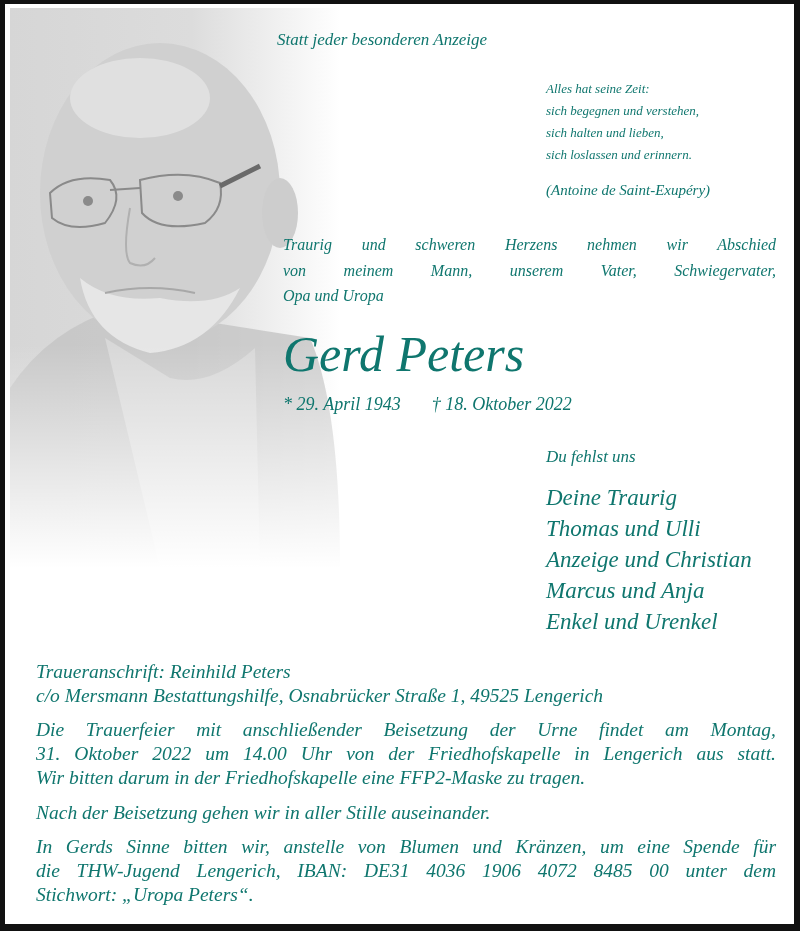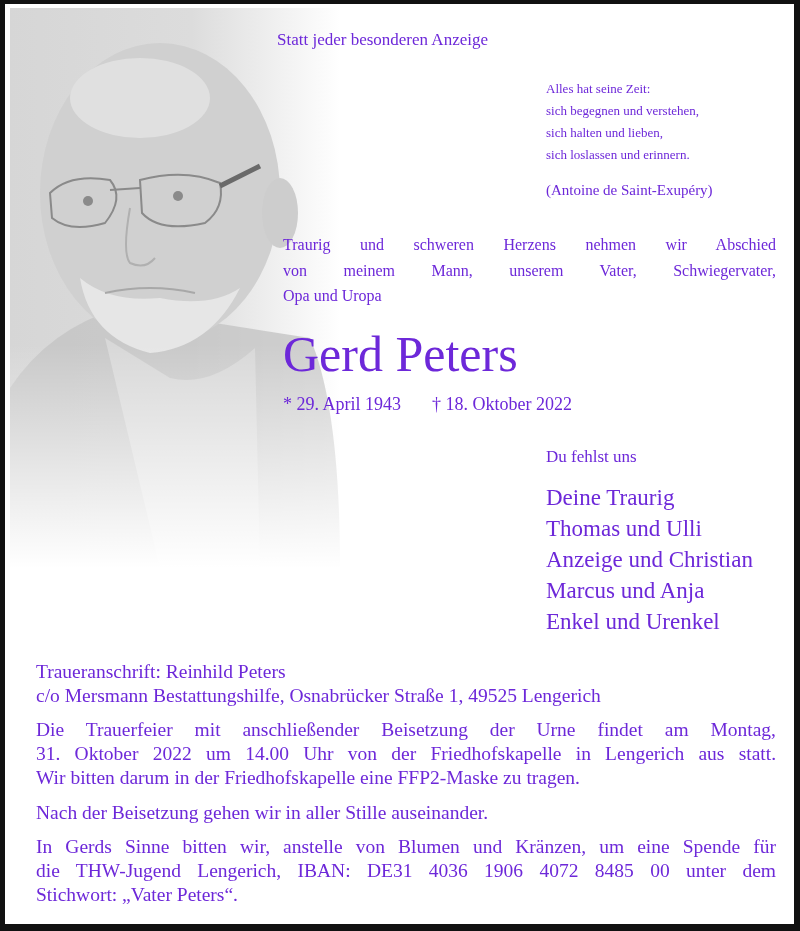--- a/index.html
+++ b/index.html
@@ -14,21 +14,21 @@
   .photo {
     position: absolute; left: 5px; top: 4px; width: 330px; height: 560px;
     background: linear-gradient(to right, #d6d6d6 0%, #dcdcdc 55%, rgba(255,255,255,0) 100%);
     overflow: hidden;
   }
   .photo-fade {
     position: absolute; left: 0; top: 0; width: 100%; height: 100%;
     background: linear-gradient(to bottom, rgba(255,255,255,0) 60%, #ffffff 100%);
   }
   .photo svg { position: absolute; left: 0; top: 0; }
-  .serif { font-family: "Liberation Serif", "DejaVu Serif", serif; color: #6d28d9; }
+  .serif { font-family: "Liberation Serif", "DejaVu Serif", serif; font-style: italic; color: #0f766e; }
   .abs { position: absolute; white-space: nowrap; }
   .header-note { left: 272px; top: 26px; font-size: 17px; }
   .poem { left: 541px; top: 74px; font-size: 13px; line-height: 22px; }
   .poem-author { left: 541px; top: 178px; font-size: 15px; }
   .intro { left: 278px; top: 228px; width: 493px; font-size: 16px; line-height: 25.5px; white-space: normal; text-align: justify; text-align-last: left; }
   .name { left: 278px; top: 320px; font-size: 50px; line-height: 60px; }
   .dates { left: 278px; top: 390px; font-size: 18px; }
   .dates .death { margin-left: 31px; }
   .missing { left: 541px; top: 443px; font-size: 17px; }
   .family { left: 541px; top: 478px; font-size: 23px; line-height: 31px; }
@@ -115,16 +115,16 @@
     <span class="jline">Die Trauerfeier mit anschließender Beisetzung der Urne findet am Montag,</span>
     <span class="jline">31. Oktober 2022 um 14.00 Uhr von der Friedhofskapelle in Lengerich aus statt.</span>
     <span class="line">Wir bitten darum in der Friedhofskapelle eine FFP2-Maske zu tragen.</span>
   </div>
 
   <div class="abs serif bottom after">Nach der Beisetzung gehen wir in aller Stille auseinander.</div>
 
   <div class="abs serif bottom donation">
     <span class="jline">In Gerds Sinne bitten wir, anstelle von Blumen und Kränzen, um eine Spende für</span>
     <span class="jline">die THW-Jugend Lengerich, IBAN: DE31 4036 1906 4072 8485 00 unter dem</span>
-    <span class="line">Stichwort: „Vater Peters“.</span>
+    <span class="line">Stichwort: „Uropa Peters“.</span>
   </div>
 
 </div>
 
 </body></html>

